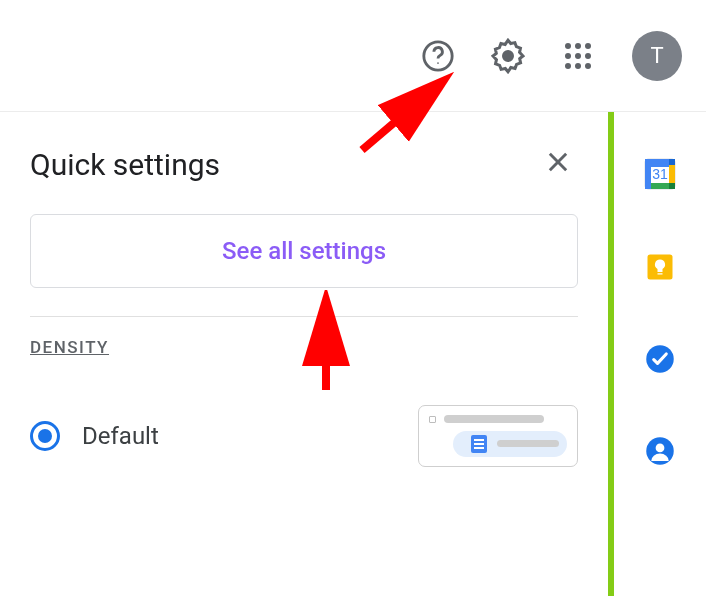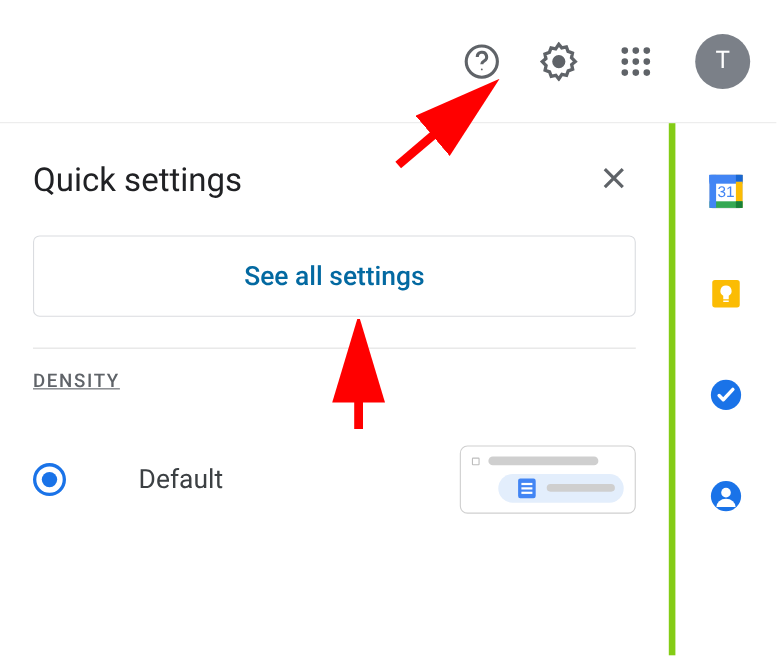--- a/index.html
+++ b/index.html
@@ -8,31 +8,31 @@
     .topbar { height: 112px; display: flex; align-items: center; justify-content: flex-end; padding: 0 24px; gap: 26px; border-bottom: 1px solid #ececec; }
     .icon-btn { width: 44px; height: 44px; display: flex; align-items: center; justify-content: center; border-radius: 50%; cursor: pointer; }
     .avatar { width: 50px; height: 50px; border-radius: 50%; background: #7b8088; color: #fff; display: flex; align-items: center; justify-content: center; font-size: 22px; cursor: pointer; margin-left: 6px; }
 
     .main { display: flex; height: calc(100% - 112px); }
     .panel { flex: 1; padding: 30px 30px 0 30px; border-right: 6px solid #84cc16; }
     .panel-header { display: flex; align-items: center; justify-content: space-between; margin-bottom: 28px; }
     .panel-title { font-size: 30px; color: #202124; font-weight: 400; letter-spacing: 0; }
     .close-btn { cursor: pointer; color: #5f6368; padding: 6px; }
 
-    .see-all-btn { width: 100%; border: 1px solid #dadce0; border-radius: 6px; background: #fff; color: #0369a1; font-size: 24px; font-weight: 500; padding: 22px 0; cursor: pointer; font-family: inherit; }
+    .see-all-btn { width: 100%; border: 1px solid #dadce0; border-radius: 6px; background: #fff; color: #8b5cf6; font-size: 24px; font-weight: 500; padding: 22px 0; cursor: pointer; font-family: inherit; }
 
     .divider { height: 1px; background: #e0e0e0; margin: 28px 0 20px 0; }
 
     .section-label { font-size: 17px; color: #5f6368; font-weight: 500; letter-spacing: 1.5px; margin-bottom: 30px; text-decoration: underline; }
 
     .option-row { display: flex; align-items: center; padding: 18px 0; gap: 22px; }
     .radio { width: 30px; height: 30px; border-radius: 50%; border: 2px solid #5f6368; display: flex; align-items: center; justify-content: center; cursor: pointer; flex-shrink: 0; }
     .radio.selected { border-color: #1a73e8; border-width: 3px; }
     .radio.selected::after { content: ''; width: 14px; height: 14px; background: #1a73e8; border-radius: 50%; }
-    .option-label { font-size: 24px; color: #3c4043; flex: 1; margin-left: 44px; }
+    .option-label { font-size: 24px; color: #3c4043; flex: 1; }
     .preview { width: 160px; height: 62px; border: 1px solid #cfcfcf; border-radius: 7px; padding: 7px 10px; display: flex; flex-direction: column; justify-content: space-around; flex-shrink: 0; margin-left: auto; }
     .preview-line { display: flex; align-items: center; gap: 8px; }
     .preview-sq { width: 7px; height: 7px; border: 1px solid #bdbdbd; border-radius: 1px; flex-shrink: 0; }
     .preview-bar { height: 8px; background: #cfcfcf; border-radius: 4px; }
     .preview-default .top { width: 100px; }
     .preview-default .bubble { background: #e3eefc; border-radius: 14px; height: 26px; display: flex; align-items: center; gap: 10px; padding: 0 8px 0 18px; width: 114px; margin-left: auto; margin-top: 3px; }
     .preview-default .bubble-icon { width: 16px; height: 18px; background: #4285f4; border-radius: 2px; position: relative; }
     .preview-default .bubble-icon::before { content:''; position:absolute; left:3px; top:4px; width:10px; height:2px; background:#fff; }
     .preview-default .bubble-icon::after { content:''; position:absolute; left:3px; top:8px; width:10px; height:2px; background:#fff; box-shadow: 0 4px 0 #fff; }
     .preview-default .bubble-bar { height: 7px; width: 62px; background: #cfcfcf; border-radius: 4px; }

